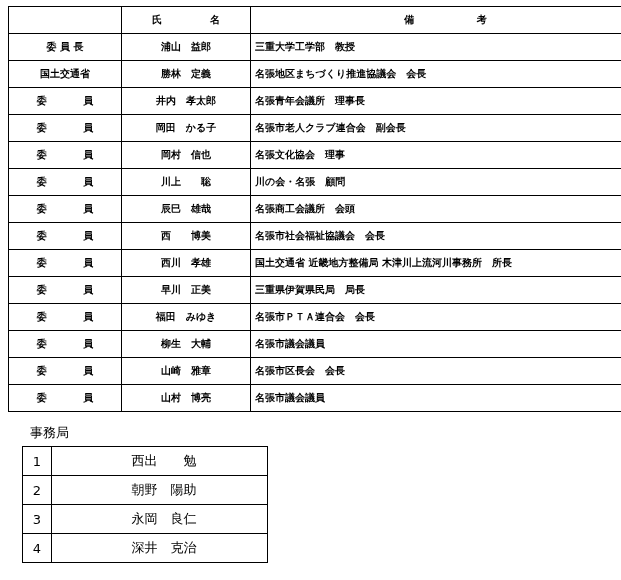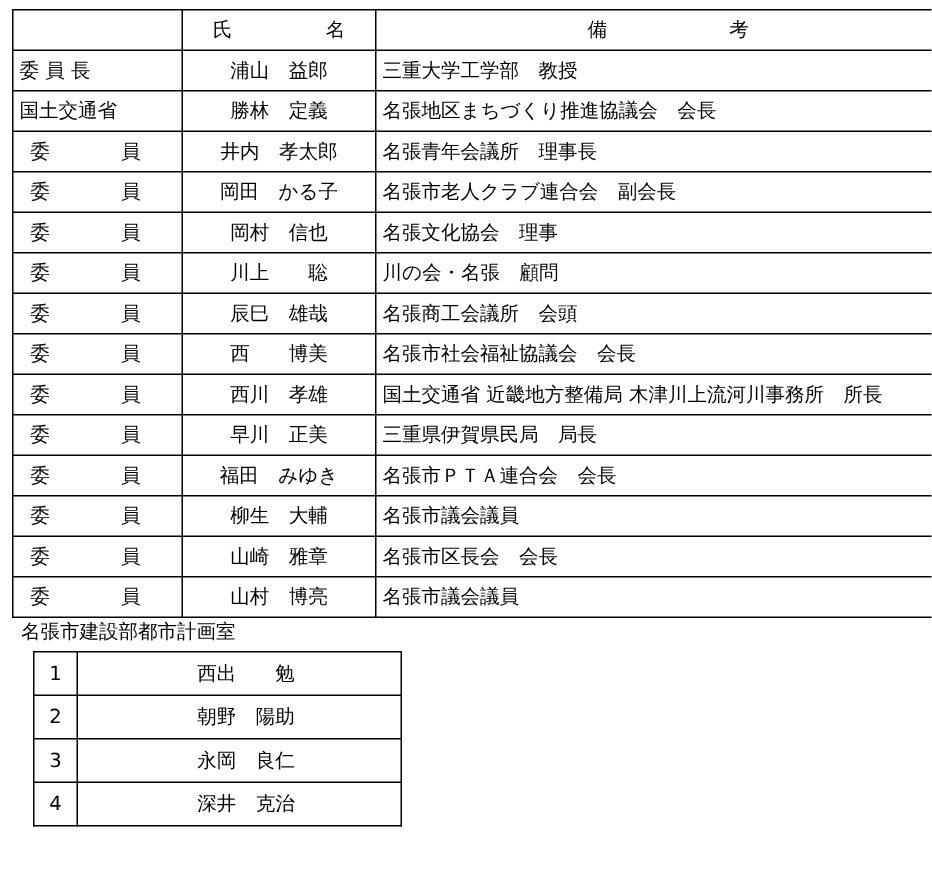--- a/index.html
+++ b/index.html
@@ -25,27 +25,27 @@
   table.members {
     border-collapse: collapse;
     table-layout: fixed;
     width: 605px;
     margin: 0;
   }
   table.members td, table.members th {
     border: 1px solid #000000;
     height: 26px;
     padding: 0 4px;
-    font-size: 13px;
-    font-weight: normal;
+    font-size: 10px;
+    font-weight: bold;
     vertical-align: middle;
     white-space: nowrap;
     overflow: hidden;
   }
-  .col-role   { width: 104px; text-align: left; }
+  .col-role   { width: 104px; text-align: center; }
   .col-name   { width: 120px; text-align: center; padding-left: 10px; }
   .col-remark { width: 381px; text-align: left; padding-left: 8px; }
 
   .hdr-blank { border: 1px solid #000000; }
   .hdr-center { text-align: center; letter-spacing: 0.45em; text-indent: 0.45em; }
   .hdr-remark { text-align: center; letter-spacing: 0.45em; text-indent: 0.45em; }
 
   .role-spaced { letter-spacing: 0.55em; text-indent: 0.55em; margin-top: 32px; }
 
   .section-label {
@@ -151,21 +151,21 @@
         <td class="col-remark">名張市区長会　会長</td>
       </tr>
       <tr>
         <td class="col-role role-spaced">委　　員</td>
         <td class="col-name name-cell">山村　博亮</td>
         <td class="col-remark">名張市議会議員</td>
       </tr>
     </tbody>
   </table>
 
-  <div class="office-label">名張市建設部都市計画室</div>
+  <div class="section-label">事務局</div>
 
   <table class="staff">
     <tbody>
       <tr>
         <td class="col-num">1</td>
         <td class="col-staff-name">西出　　勉</td>
       </tr>
       <tr>
         <td class="col-num">2</td>
         <td class="col-staff-name">朝野　陽助</td>

